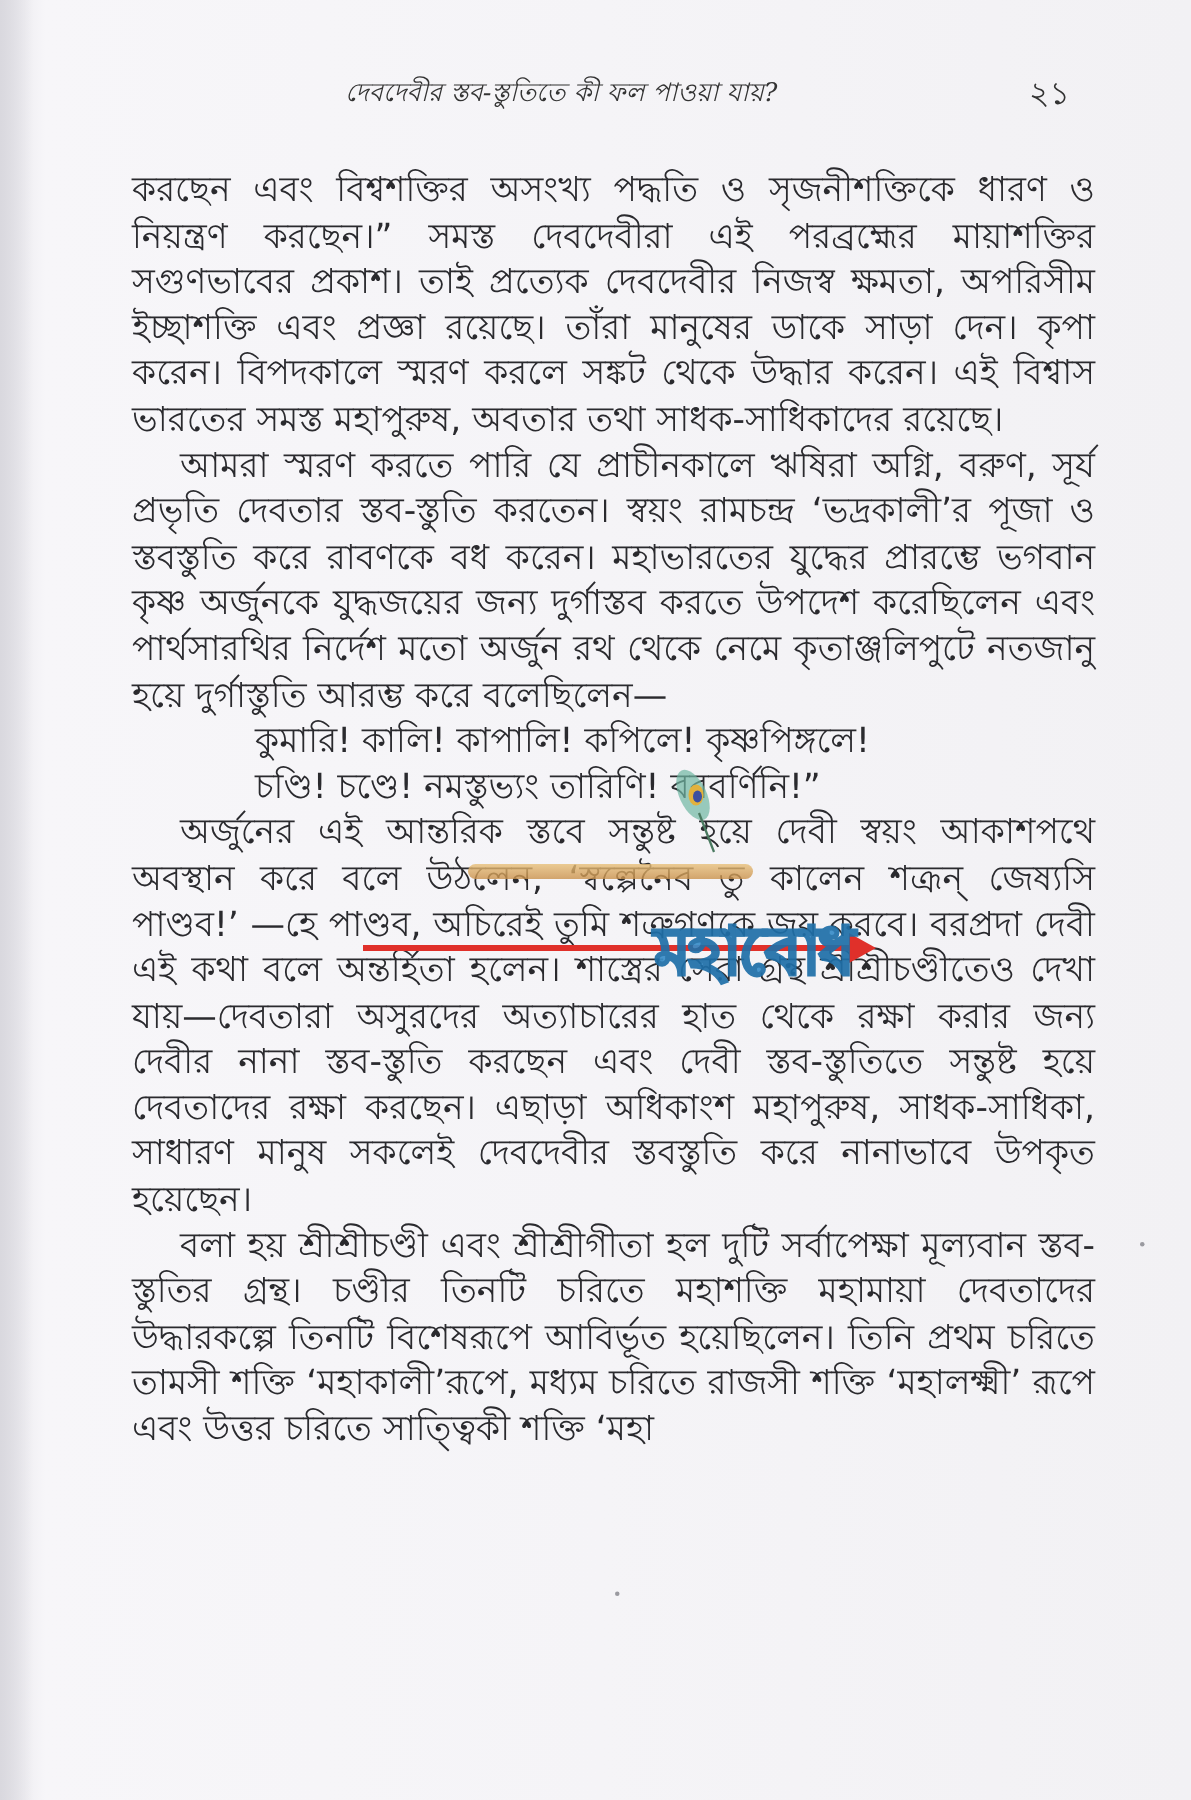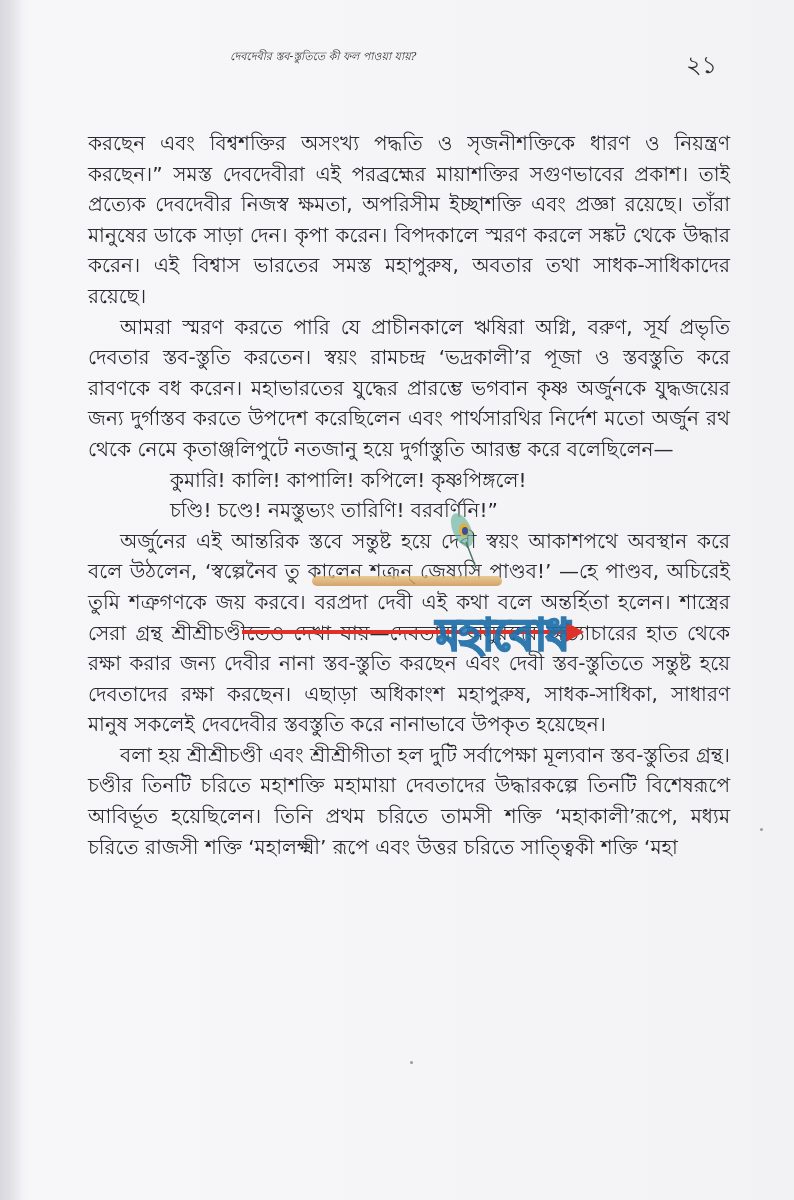--- a/index.html
+++ b/index.html
@@ -17,29 +17,29 @@
     .gutter-shadow {
       position: absolute; left: 0; top: 0; width: 22px; height: 1200px;
       background: linear-gradient(90deg, #d9d8de, rgba(245,244,247,0));
     }
     .running-head {
       position: absolute; top: 44px; left: 0; width: 794px; height: 30px;
     }
     .running-title {
       position: absolute; left: 230px; top: 4px;
       font-family: "DejaVu Serif", serif; font-style: italic;
-      font-size: 11px; color: #333;
+      font-size: 17px; color: #333;
     }
     .page-number {
       position: absolute; left: 686px; top: 2px;
-      font-family: "DejaVu Serif", serif; font-size: 24px; color: #333;
+      font-family: "DejaVu Serif", serif; font-size: 21px; color: #333;
     }
     .body-text {
-      position: absolute; left: 88px; top: 128px; width: 642px;
-      font-size: 20px; line-height: 30.6px;
+      position: absolute; left: 88px; top: 112px; width: 642px;
+      font-size: 23px; line-height: 30.6px;
       text-align: justify;
     }
     .body-text p { margin: 0; }
     .indent { text-indent: 32px; }
     .verse {
       margin: 0; padding-left: 70px;
     }
     .verse-line { display: block; }
     .verse-line.first { padding-left: 0; }
     .verse-line.rest { padding-left: 12px; }

